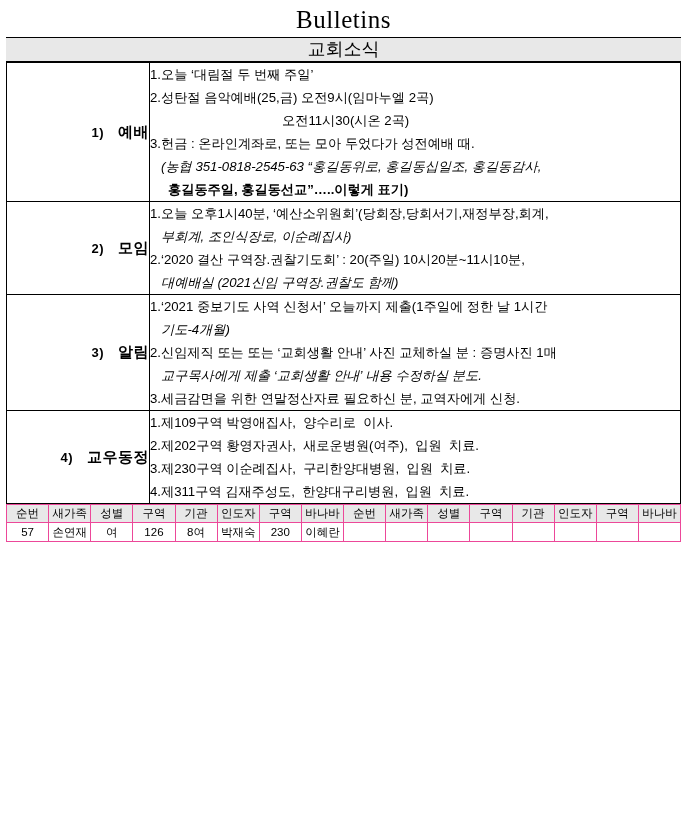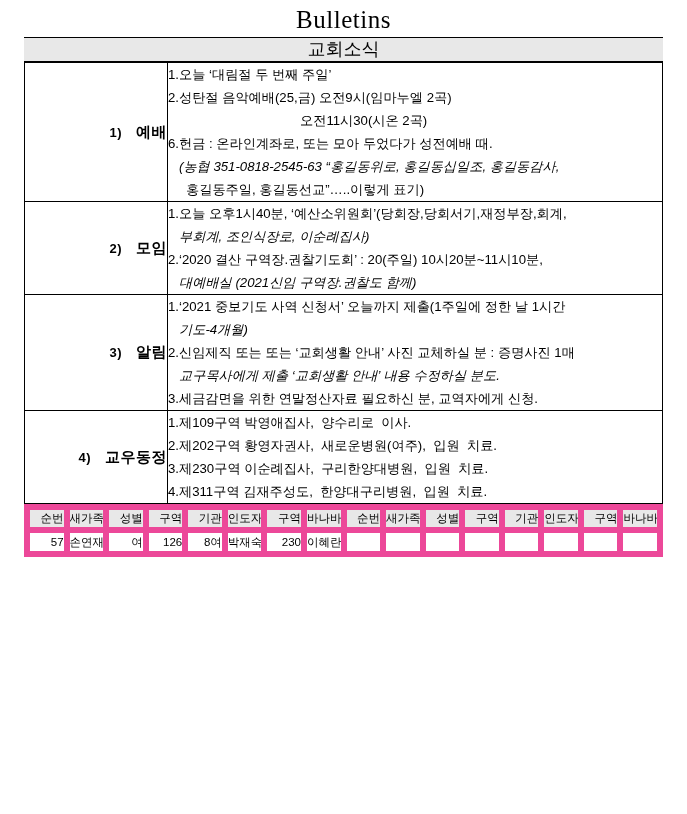--- a/index.html
+++ b/index.html
@@ -12,21 +12,21 @@
     height: 814px;
     font-family: "Liberation Sans", sans-serif;
     color: #000000;
     overflow: hidden;
   }
   .page {
     width: 687px;
     height: 814px;
     position: relative;
     box-sizing: border-box;
-    padding: 0 24px;
+    padding: 0 6px;
   }
   .doc-title {
     text-align: center;
     font-family: "Liberation Serif", serif;
     font-size: 25px;
     line-height: 30px;
     padding-top: 5px;
     padding-bottom: 2px;
     letter-spacing: 0.5px;
   }
@@ -66,36 +66,36 @@
     padding: 8px 6px 8px 8px;
     font-size: 13.2px;
     line-height: 23px;
     margin-top: 48px;
   }
   .line {
     white-space: pre;
     overflow: hidden;
   }
   .indent1 { padding-left: 11px; font-style: italic; }
-  .indent2 { padding-left: 18px; }
+  .indent2 { padding-left: 18px; font-weight: bold; }
   .indent3 { padding-left: 132px; }
   .sub-head {
     font-size: 18px;
     font-weight: bold;
     padding: 11px 0 5px 26px;
     letter-spacing: 0.5px;
   }
   table.reg {
     width: 100%;
     border-collapse: collapse;
     table-layout: fixed;
   }
   table.reg th, table.reg td {
-    border: 6px solid #ec4899;
-    text-align: right;
+    border: 1px solid #ec4899;
+    text-align: center;
     font-size: 11.5px;
     height: 17px;
     padding: 0;
     font-weight: normal;
     overflow: hidden;
     white-space: nowrap;
   }
   table.reg thead th {
     background: #e8e8e8;
   }
@@ -115,21 +115,21 @@
   <table class="bulletin">
     <tbody>
       <tr>
         <td class="sec-label">
           <span class="num">1)</span><span>예배</span>
         </td>
         <td class="sec-body">
           <div class="line">1.오늘 ‘대림절 두 번째 주일’</div>
           <div class="line">2.성탄절 음악예배(25,금) 오전9시(임마누엘 2곡)</div>
           <div class="line indent3">오전11시30(시온 2곡)</div>
-          <div class="line">6.헌금 : 온라인계좌로, 또는 모아 두었다가 성전예배 때.</div>
+          <div class="line">3.헌금 : 온라인계좌로, 또는 모아 두었다가 성전예배 때.</div>
           <div class="line indent1">(농협 351-0818-2545-63 “홍길동위로, 홍길동십일조, 홍길동감사,</div>
           <div class="line indent2">홍길동주일, 홍길동선교”…..이렇게 표기)</div>
         </td>
       </tr>
       <tr>
         <td class="sec-label">
           <span class="num">2)</span><span>모임</span>
         </td>
         <td class="sec-body">
           <div class="line">1.오늘 오후1시40분, ‘예산소위원회’(당회장,당회서기,재정부장,회계,</div>

